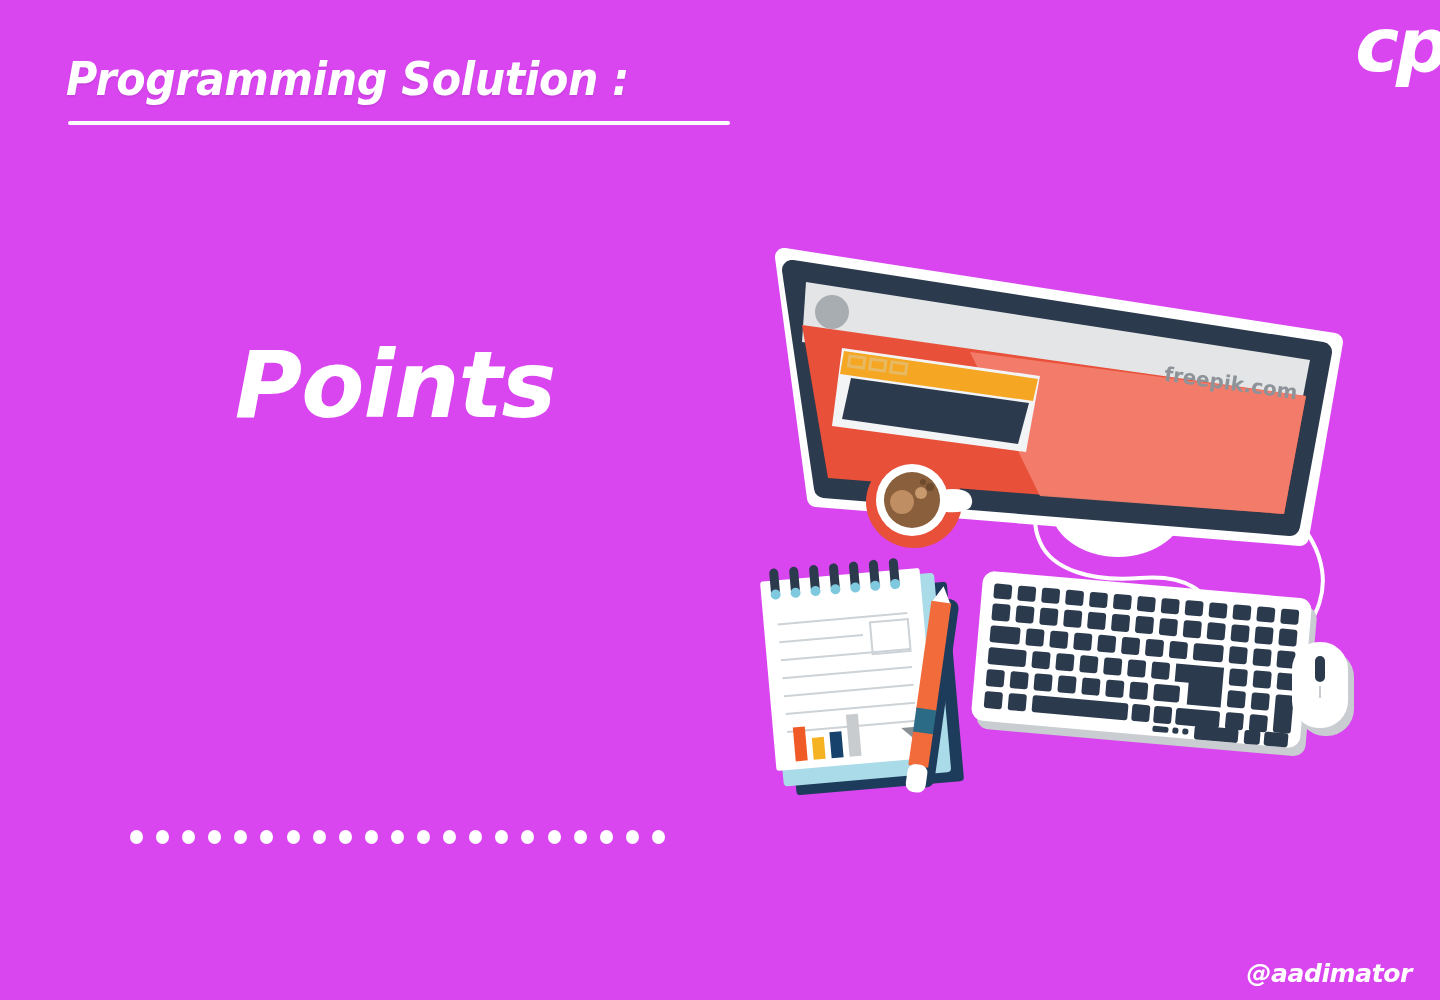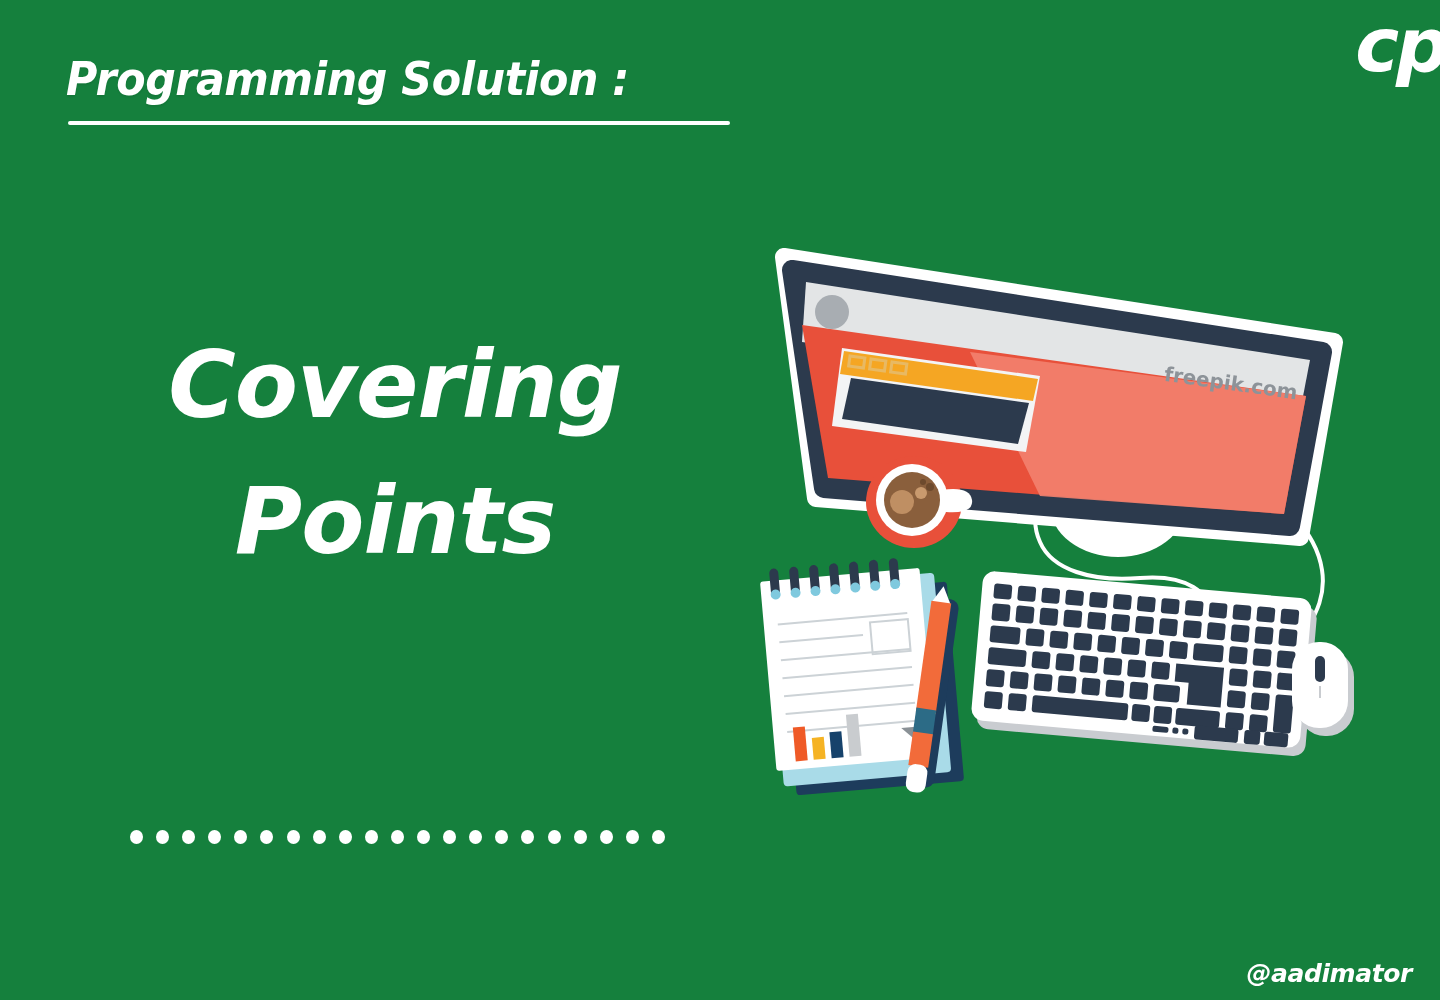--- a/index.html
+++ b/index.html
@@ -10,21 +10,21 @@
     width: 1440px;
     height: 1000px;
     overflow: hidden;
     background: #2f93d8;
     font-family: "Liberation Sans", sans-serif;
   }
   #slide {
     position: relative;
     width: 1440px;
     height: 1000px;
-    background: #15803d;
+    background: #d946ef;
     overflow: hidden;
   }
 
   
   .header-title {
     position: absolute;
     left: 66px;
     top: 52px;
     font-family: "DejaVu Sans", sans-serif;
     font-size: 46px;
@@ -124,21 +124,20 @@
 <body>
 
 <div id="slide">
 
   <div class="header-title">Programming Solution :</div>
   <div class="header-underline"></div>
 
   <div class="cp-logo">cp</div>
 
   <div class="main-title">
-    <span class="tline">Covering</span>
     <span class="tline">Points</span>
   </div>
 
   <div class="dot-row">
     <span></span>
     <span></span>
     <span></span>
     <span></span>
     <span></span>
     <span></span>

